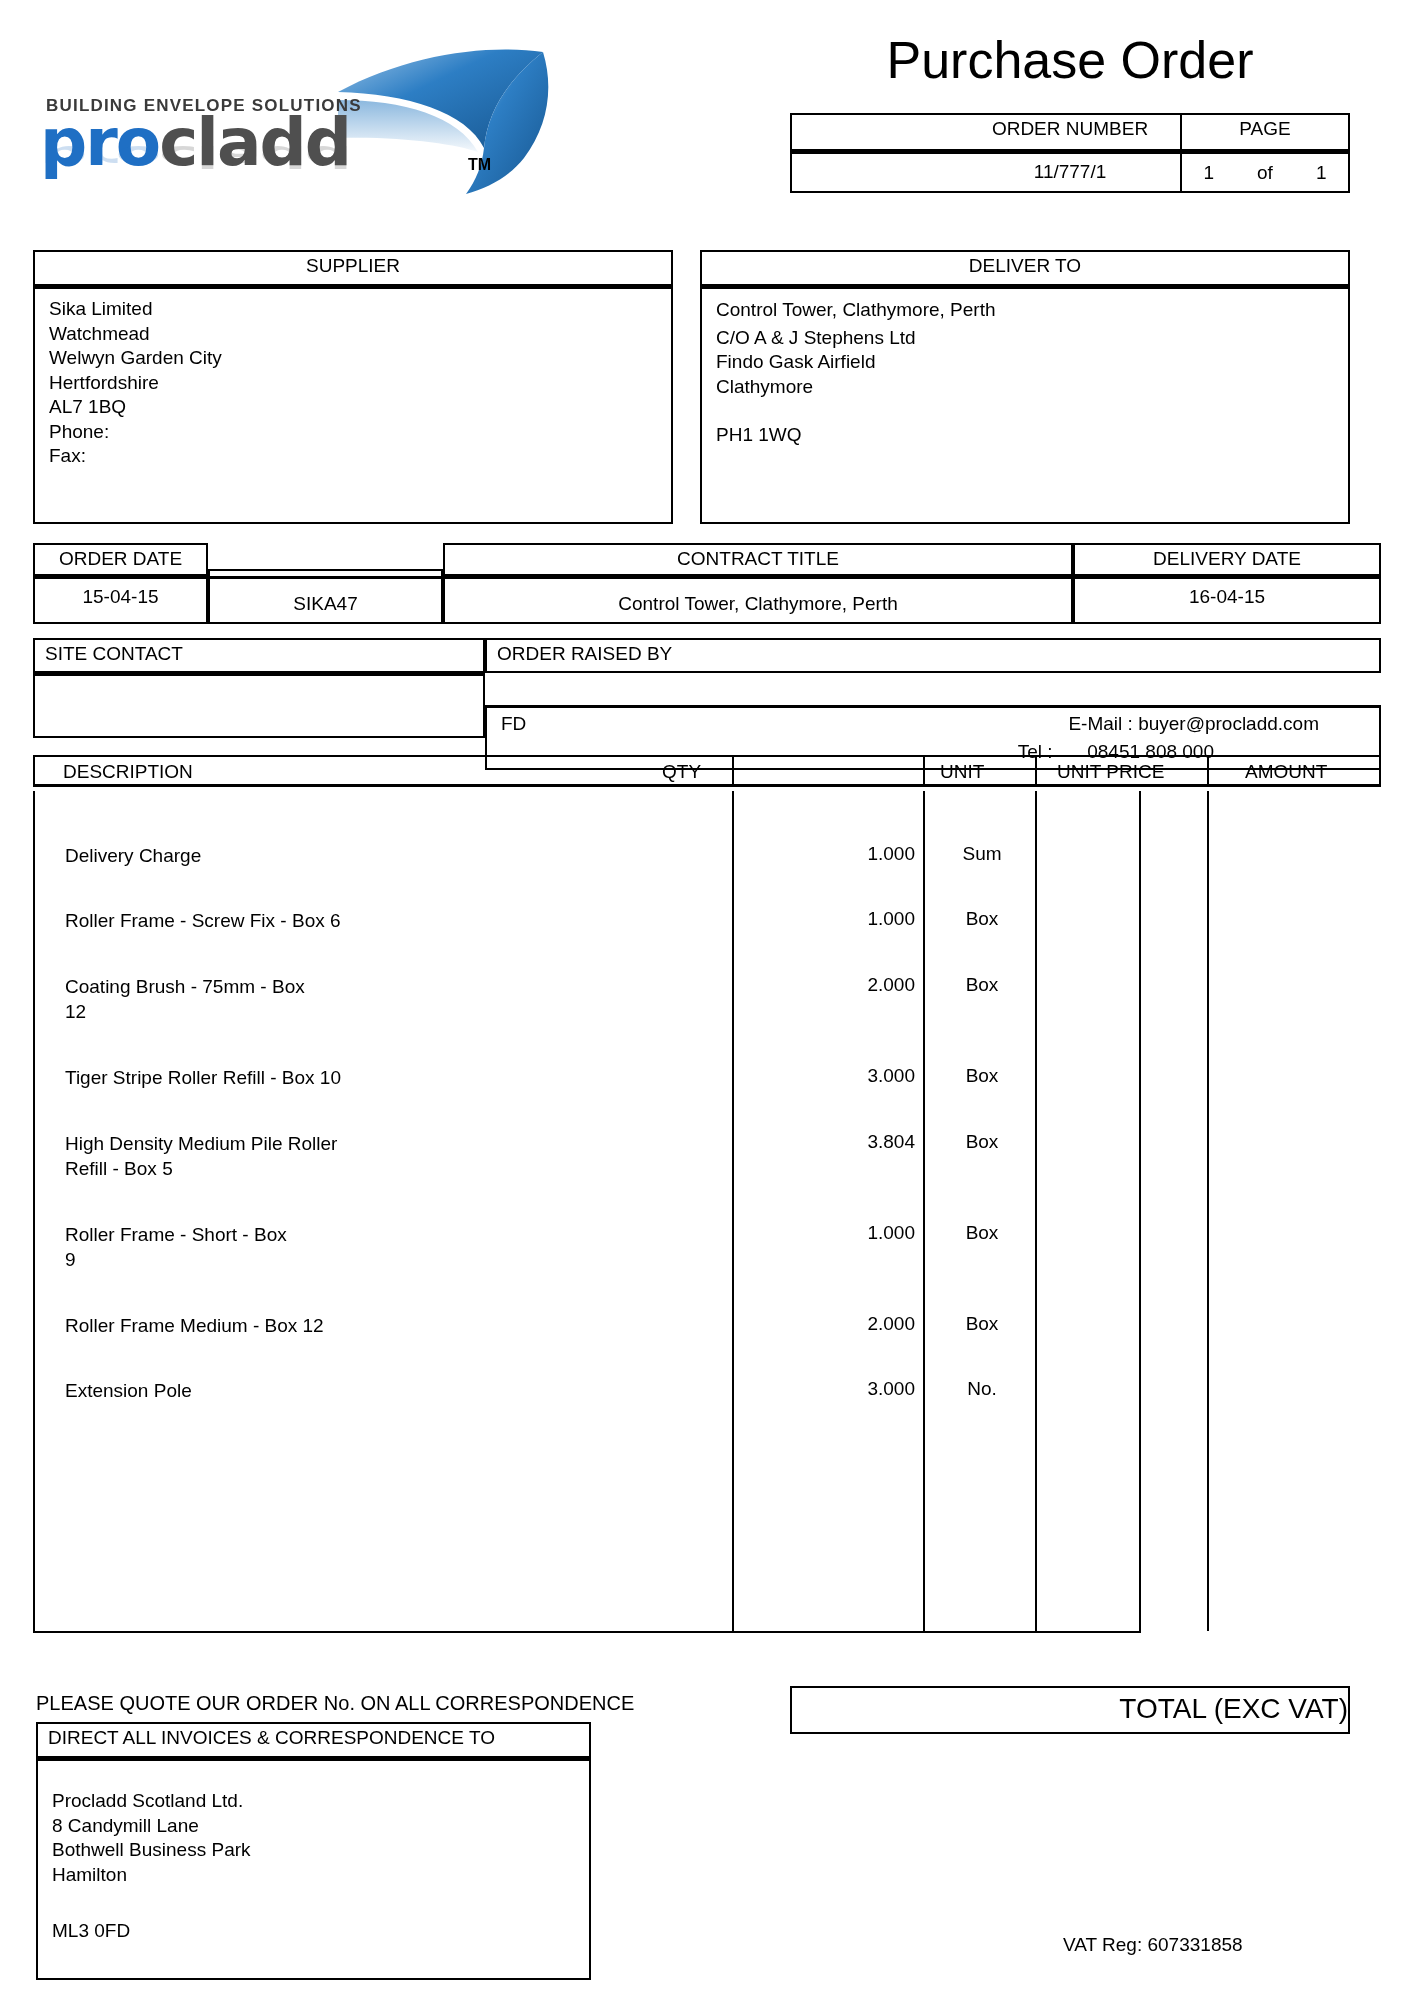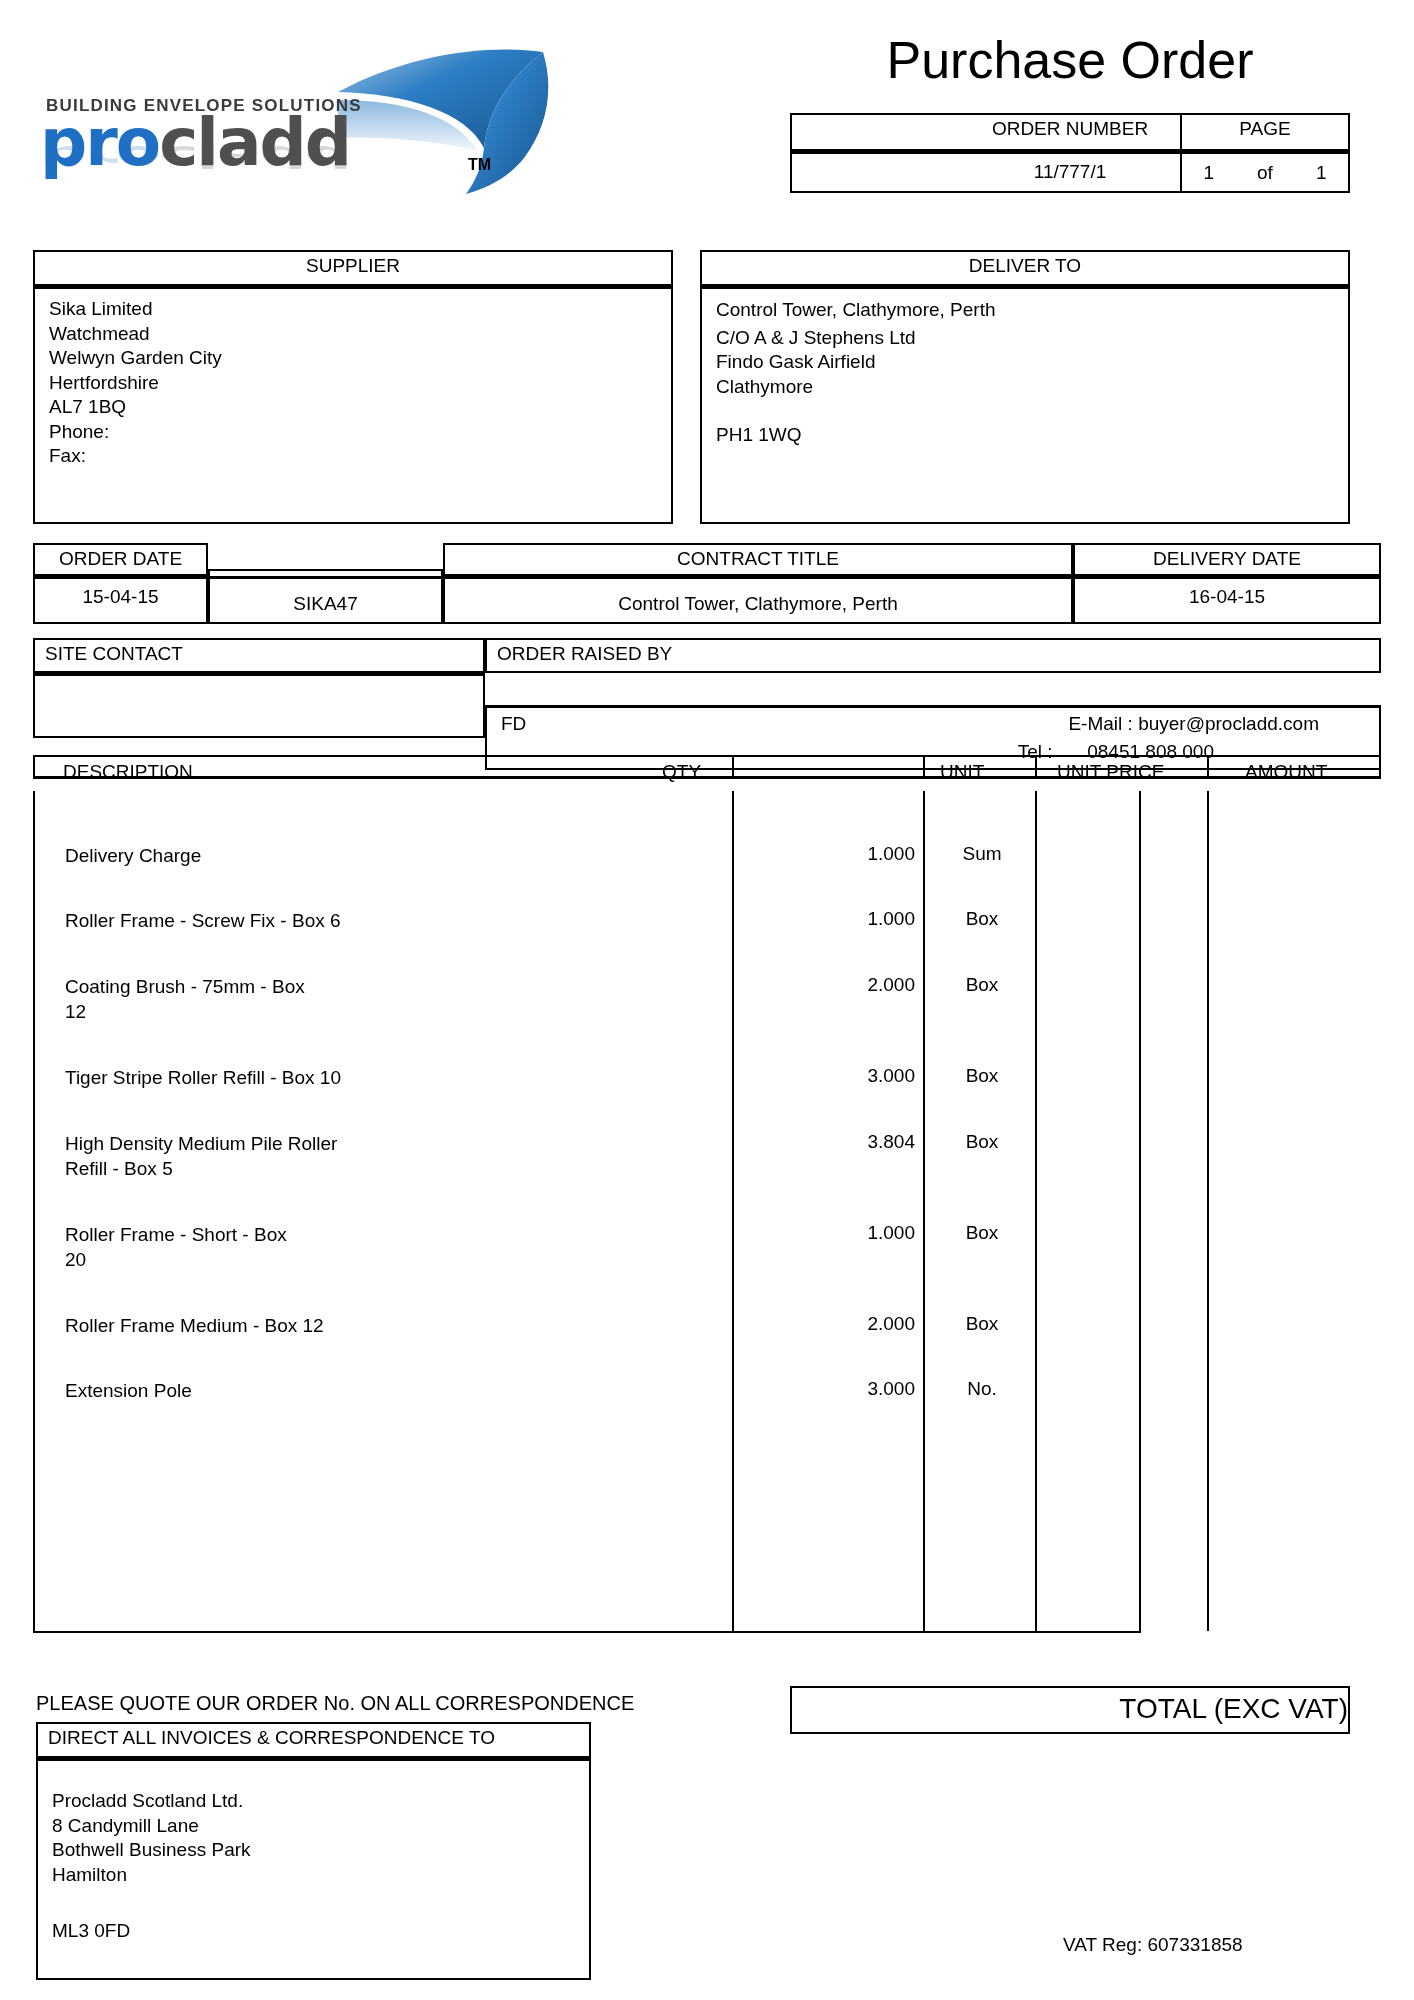--- a/index.html
+++ b/index.html
@@ -123,21 +123,21 @@
     box-sizing: border-box;
     white-space: pre-line;
   }
 
   
   .items-head {
     position: absolute;
     left: 33px;
     top: 755px;
     width: 1348px;
-    height: 24px;
+    height: 32px;
     border-left: 2.5px solid #000;
     border-right: 2.5px solid #000;
     border-top: 2.5px solid #000;
     border-bottom: 3.5px solid #000;
     box-sizing: border-box;
   }
   .items-body {
     position: absolute;
     left: 33px;
     top: 791px;
@@ -406,21 +406,21 @@
       <div class="it-desc">High Density Medium Pile Roller
 Refill - Box 5</div>
       <div class="it-qty">3.804</div>
       <div class="it-unit">Box</div>
       <div class="it-price"></div>
       <div class="it-amount"></div>
     </div>
 
     <div class="item-row" style="top:431px;">
       <div class="it-desc">Roller Frame - Short - Box
-20</div>
+9</div>
       <div class="it-qty">1.000</div>
       <div class="it-unit">Box</div>
       <div class="it-price"></div>
       <div class="it-amount"></div>
     </div>
 
     <div class="item-row" style="top:522px;">
       <div class="it-desc">Roller Frame Medium - Box 12</div>
       <div class="it-qty">2.000</div>
       <div class="it-unit">Box</div>

